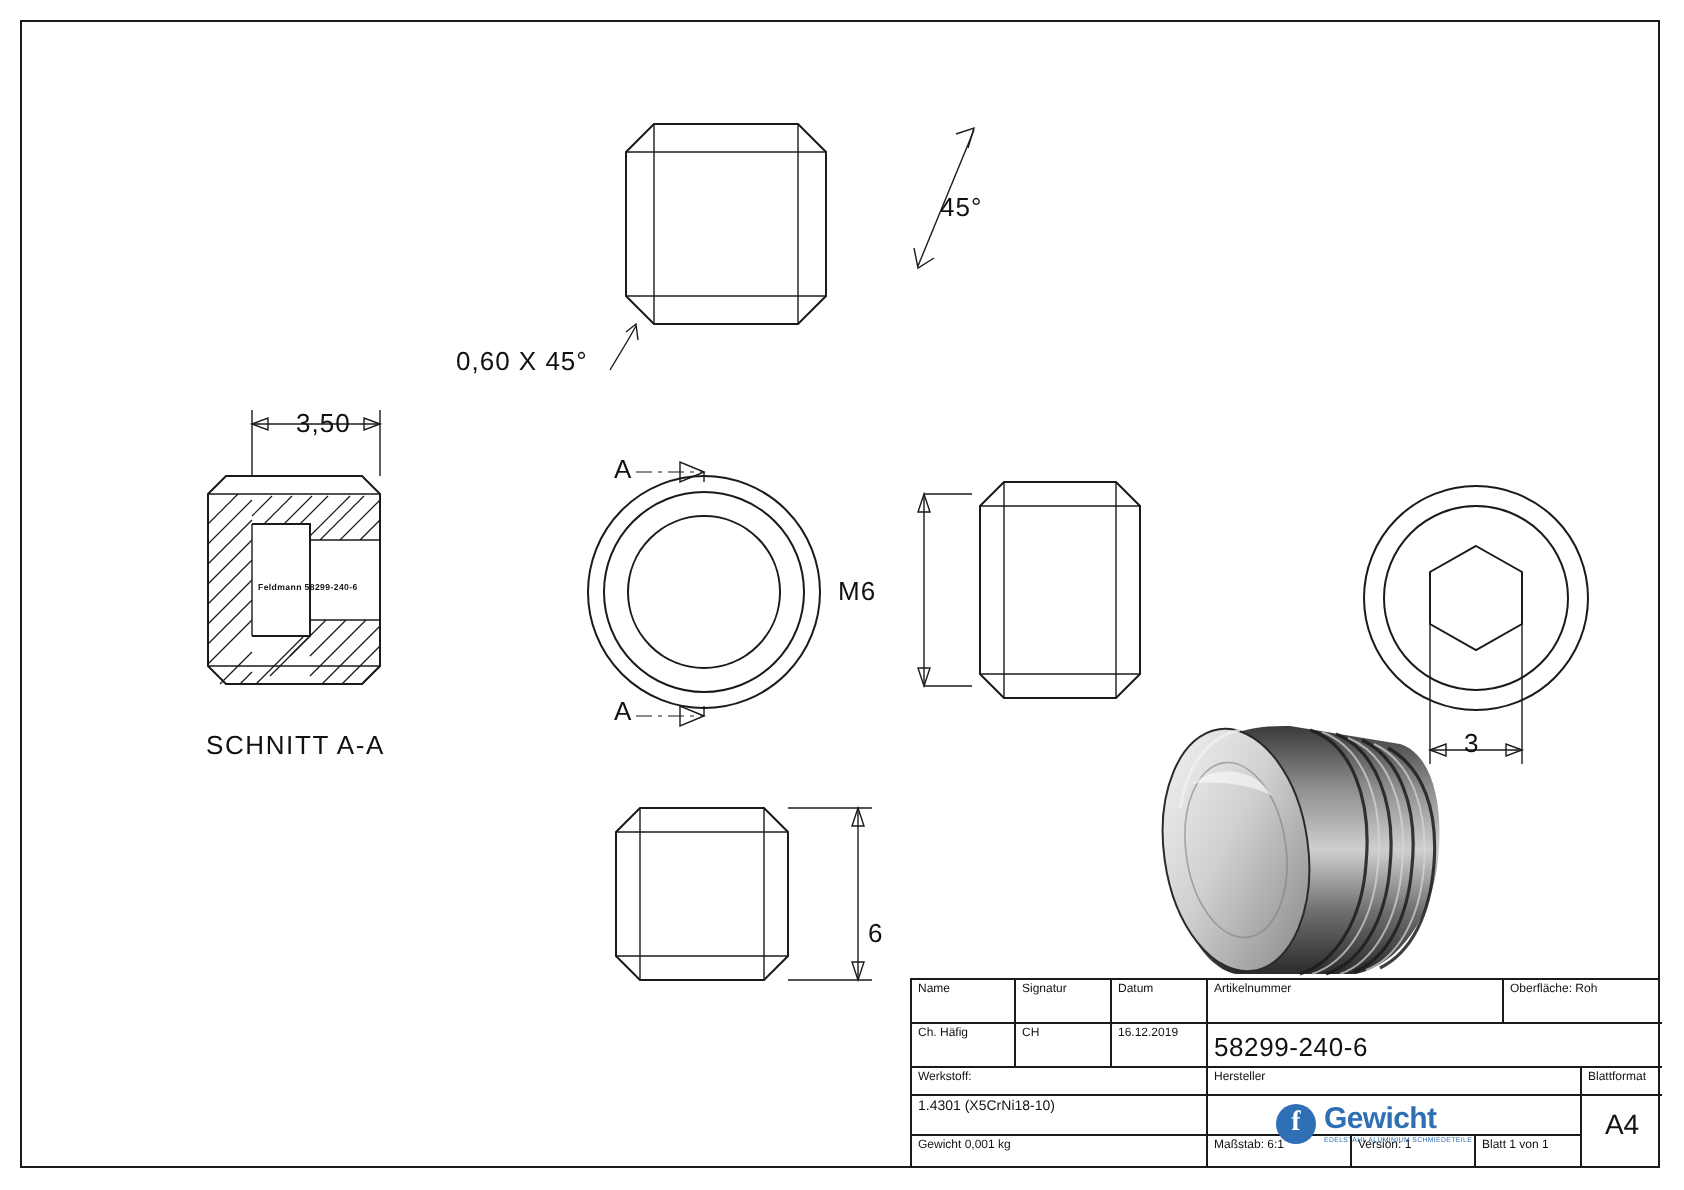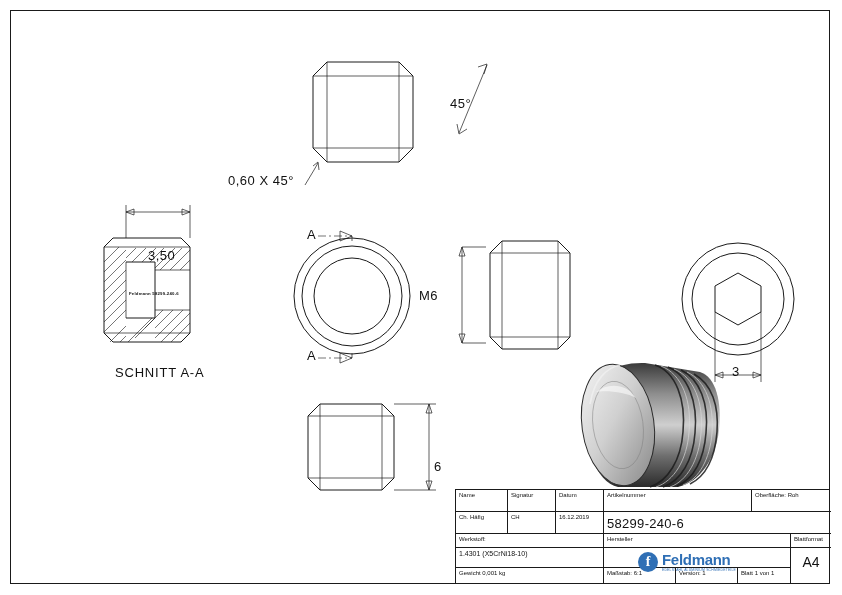--- a/index.html
+++ b/index.html
@@ -279,26 +279,26 @@
 
       <ellipse cx="618" cy="425" rx="36" ry="61" transform="rotate(-8 618 425)" fill="url(#gFace)" stroke="#2a2a2a" stroke-width="1"></ellipse>
       <ellipse cx="618" cy="425" rx="25" ry="44" transform="rotate(-8 618 425)" fill="none" stroke="#7d7d7d" stroke-width="0.8" opacity="0.6"></ellipse>
       <path d="M 596,392 C 608,382 628,384 636,398 C 626,392 606,390 596,392 Z" fill="#ffffff" opacity="0.55"></path>
 
       <path d="M 590,404 C 594,380 606,368 620,365" fill="none" stroke="#f0f0f0" stroke-width="1.6" opacity="0.8"></path>
     </g>
   </svg>
 
   <div class="txt dimtxt" style="left:228px; top:173px;">0,60 X 45°</div>
-  <div class="txt dimtxt" style="left:450px; top:96px;">45°</div>
-  <div class="txt dimtxt" style="left:148px; top:204px;margin-top:44px;">3,50</div>
+  <div class="txt dimtxt" style="left:470px; top:96px;">45°</div>
+  <div class="txt dimtxt" style="left:148px; top:204px;">3,50</div>
   <div class="txt dimtxt" style="left:419px; top:288px;">M6</div>
   <div class="txt dimtxt" style="left:732px; top:364px;">3</div>
   <div class="txt dimtxt" style="left:434px; top:459px;">6</div>
-  <div class="txt viewlabel" style="left:115px; top:365px;">SCHNITT A-A</div>
+  <div class="txt viewlabel" style="left:103px; top:365px;">SCHNITT A-A</div>
   <div class="txt dimtxt" style="left:307px; top:227px;">A</div>
   <div class="txt dimtxt" style="left:307px; top:348px;">A</div>
   <div class="txt tinytxt" style="left:129px; top:291px;">Feldmann 58299-240-6</div>
 
   <div class="tb">
 
     <div class="cell" style="left:0; top:0; width:52px; height:22px;">Name</div>
     <div class="cell" style="left:52px; top:0; width:48px; height:22px;">Signatur</div>
     <div class="cell" style="left:100px; top:0; width:48px; height:22px;">Datum</div>
     <div class="cell" style="left:148px; top:0; width:148px; height:22px;">Artikelnummer</div>
@@ -313,21 +313,21 @@
     <div class="cell" style="left:148px; top:44px; width:187px; height:14px;">Hersteller</div>
     <div class="cell" style="left:335px; top:44px; width:40px; height:14px; border-right:none;">Blattformat</div>
 
     <div class="cell mid" style="left:0; top:58px; width:148px; height:20px;">1.4301 (X5CrNi18-10)</div>
     <div class="cell" style="left:148px; top:58px; width:187px; height:20px;"></div>
     <div class="cell a4" style="left:335px; top:58px; width:40px; height:36px; border-right:none; border-bottom:none;">A4</div>
 
     <div class="logo-wrap" style="left:182px; top:61px;">
       <div class="logo-mark">f</div>
       <div>
-        <div class="logo-text">Feldmann</div>
+        <div class="logo-text">Gewicht</div>
         <div class="logo-sub">EDELSTAHL  ALUMINIUM  SCHMIEDETEILE</div>
       </div>
     </div>
 
     <div class="cell" style="left:0; top:78px; width:148px; height:16px; border-bottom:none;">Gewicht 0,001 kg</div>
     <div class="cell" style="left:148px; top:78px; width:72px; height:16px; border-bottom:none;">Maßstab: 6:1</div>
     <div class="cell" style="left:220px; top:78px; width:62px; height:16px; border-bottom:none;">Version: 1</div>
     <div class="cell" style="left:282px; top:78px; width:53px; height:16px; border-bottom:none;">Blatt 1 von 1</div>
   </div>
 

